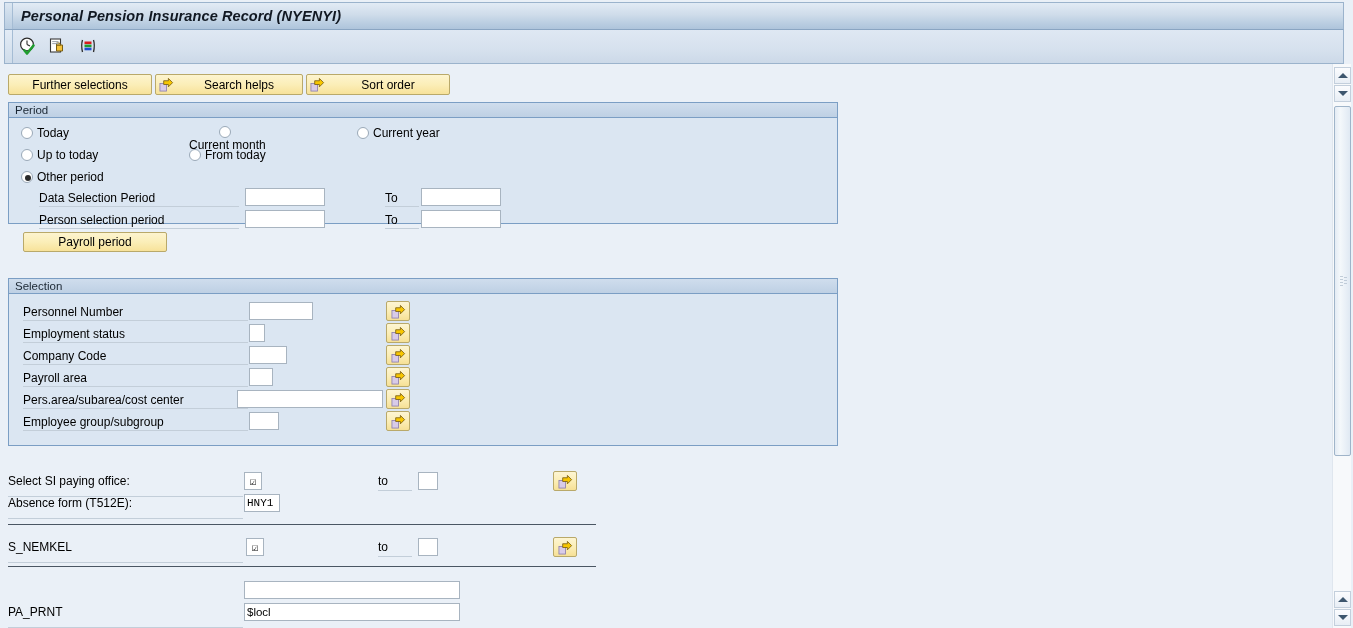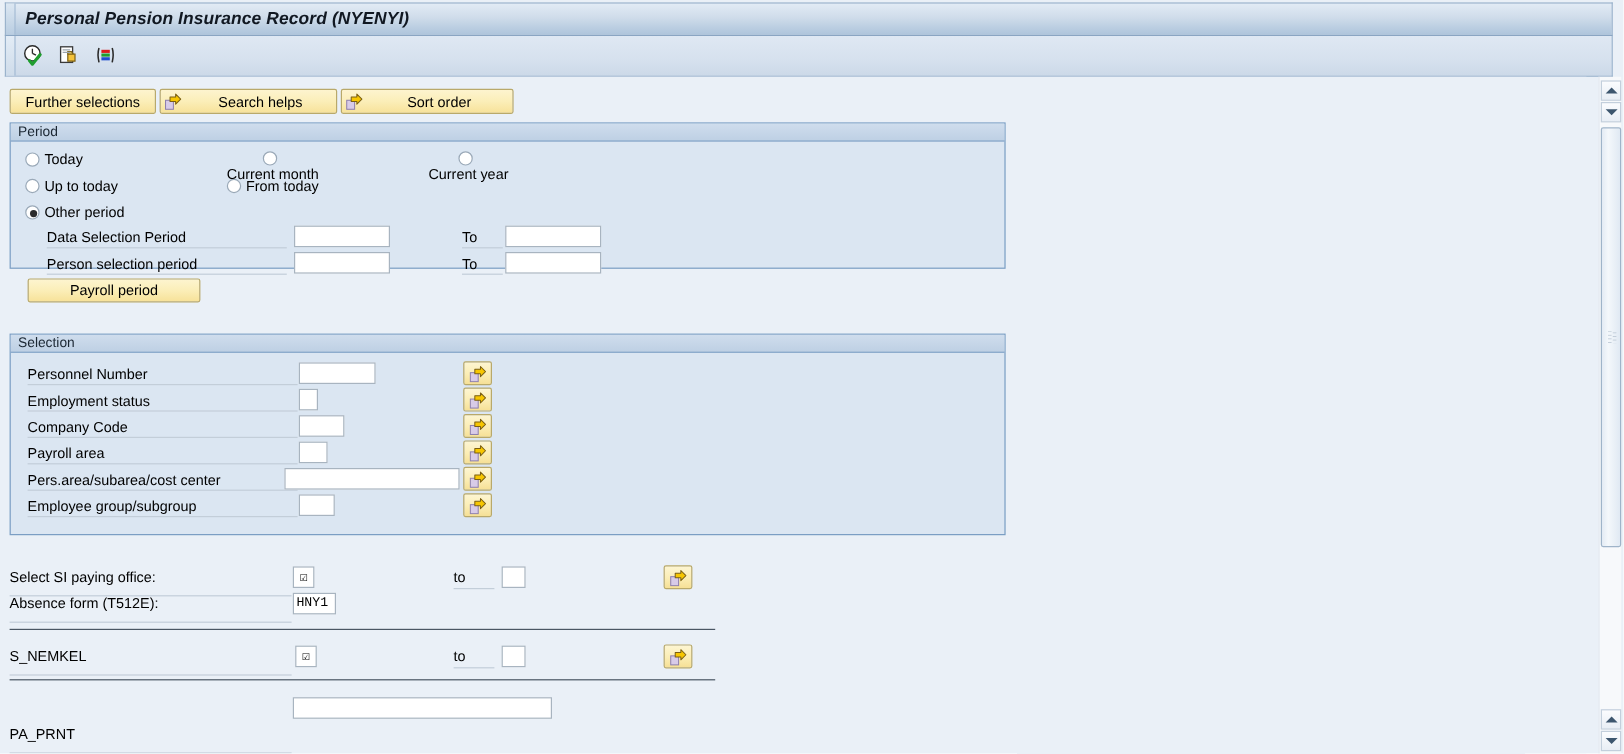--- a/index.html
+++ b/index.html
@@ -82,21 +82,21 @@
     background: linear-gradient(to bottom,#fdf4cf 0%, #fbeeb8 50%, #f7e29a 100%);
     border: 1px solid #b9a96a;
     border-radius: 2px;
     display: flex; align-items: center;
     font-size: 12px; color: #000;
     cursor: pointer;
     padding: 0;
   }
   .sapbtn .lbl { flex: 1; text-align: center; padding: 0 12px; white-space: nowrap; }
   .sapbtn .ico { width: 20px; display:flex; align-items:center; justify-content:center; }
-  .w-further { width: 122px; }
+  .w-further { width: 144px; }
   .w-search  { width: 148px; }
   .w-sort    { width: 144px; }
 
   
   .groupbox {
     position: absolute;
     border: 1px solid #7b9ec4;
     background: #dbe6f2;
   }
   .groupbox > .gb-head {
@@ -295,21 +295,21 @@
       <div class="gb-body">
 
         <div class="radio-row" style="left:12px; top:8px;">
           <span class="radio"></span>
           <span class="rlbl">Today</span>
         </div>
         <div class="radio-row" style="left:180px; top:8px;flex-direction:column;">
           <span class="radio"></span>
           <span class="rlbl">Current month</span>
         </div>
-        <div class="radio-row" style="left:348px; top:8px;flex-direction:column;">
+        <div class="radio-row" style="left:348px; top:8px;">
           <span class="radio"></span>
           <span class="rlbl">Current year</span>
         </div>
 
         <div class="radio-row" style="left:12px; top:30px;">
           <span class="radio"></span>
           <span class="rlbl">Up to today</span>
         </div>
         <div class="radio-row" style="left:180px; top:30px;">
           <span class="radio"></span>
@@ -423,20 +423,21 @@
         <rect x="1" y="7" width="7" height="8" fill="#d8cbe8" stroke="#8d7fae" stroke-width=".9"></rect>
         <path d="M5 4 h5 V1.5 L14.5 6 L10 10.5 V8 H5 z" fill="#f7c600" stroke="#7a5f14" stroke-width=".9" stroke-linejoin="round"></path>
       </svg>
     </div>
 
     <div class="hr-dark" style="left:8px; top:502px; width:588px;"></div>
 
     <input class="inp" style="left: 244px; top: 517px; width: 216px;" value="">
 
     <div class="lbl-underline" style="left:8px; top:541px; width:235px;">PA_PRNT</div>
+    <input class="inp" style="left: 244px; top: 539px; width: 216px;" value="$locl">
 
   </div>
 
   <div class="vscroll">
     <div class="vs-arrow" style="top:3px;">
       <span class="tri-up"></span>
     </div>
     <div class="vs-arrow" style="top:21px;">
       <span class="tri-dn"></span>
     </div>

